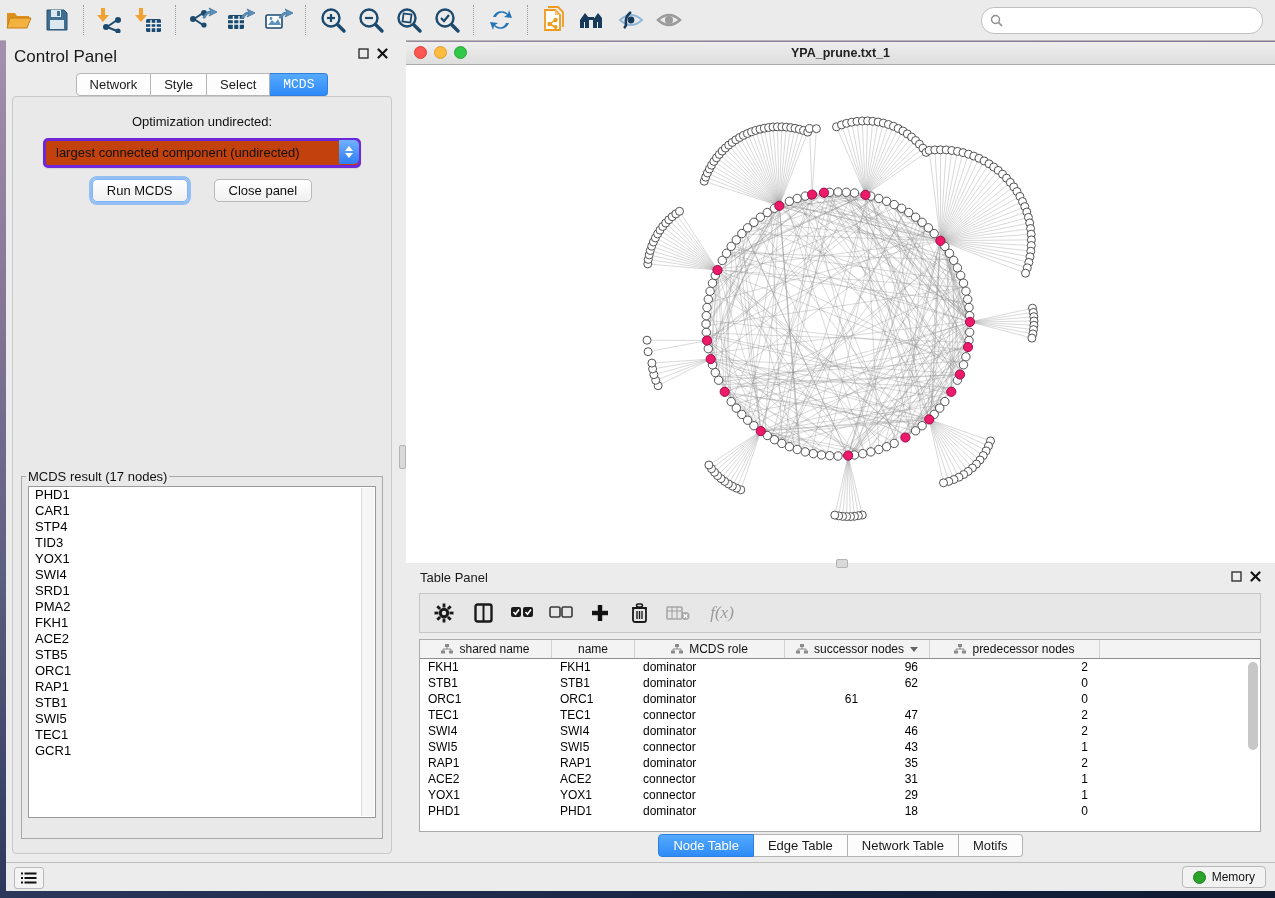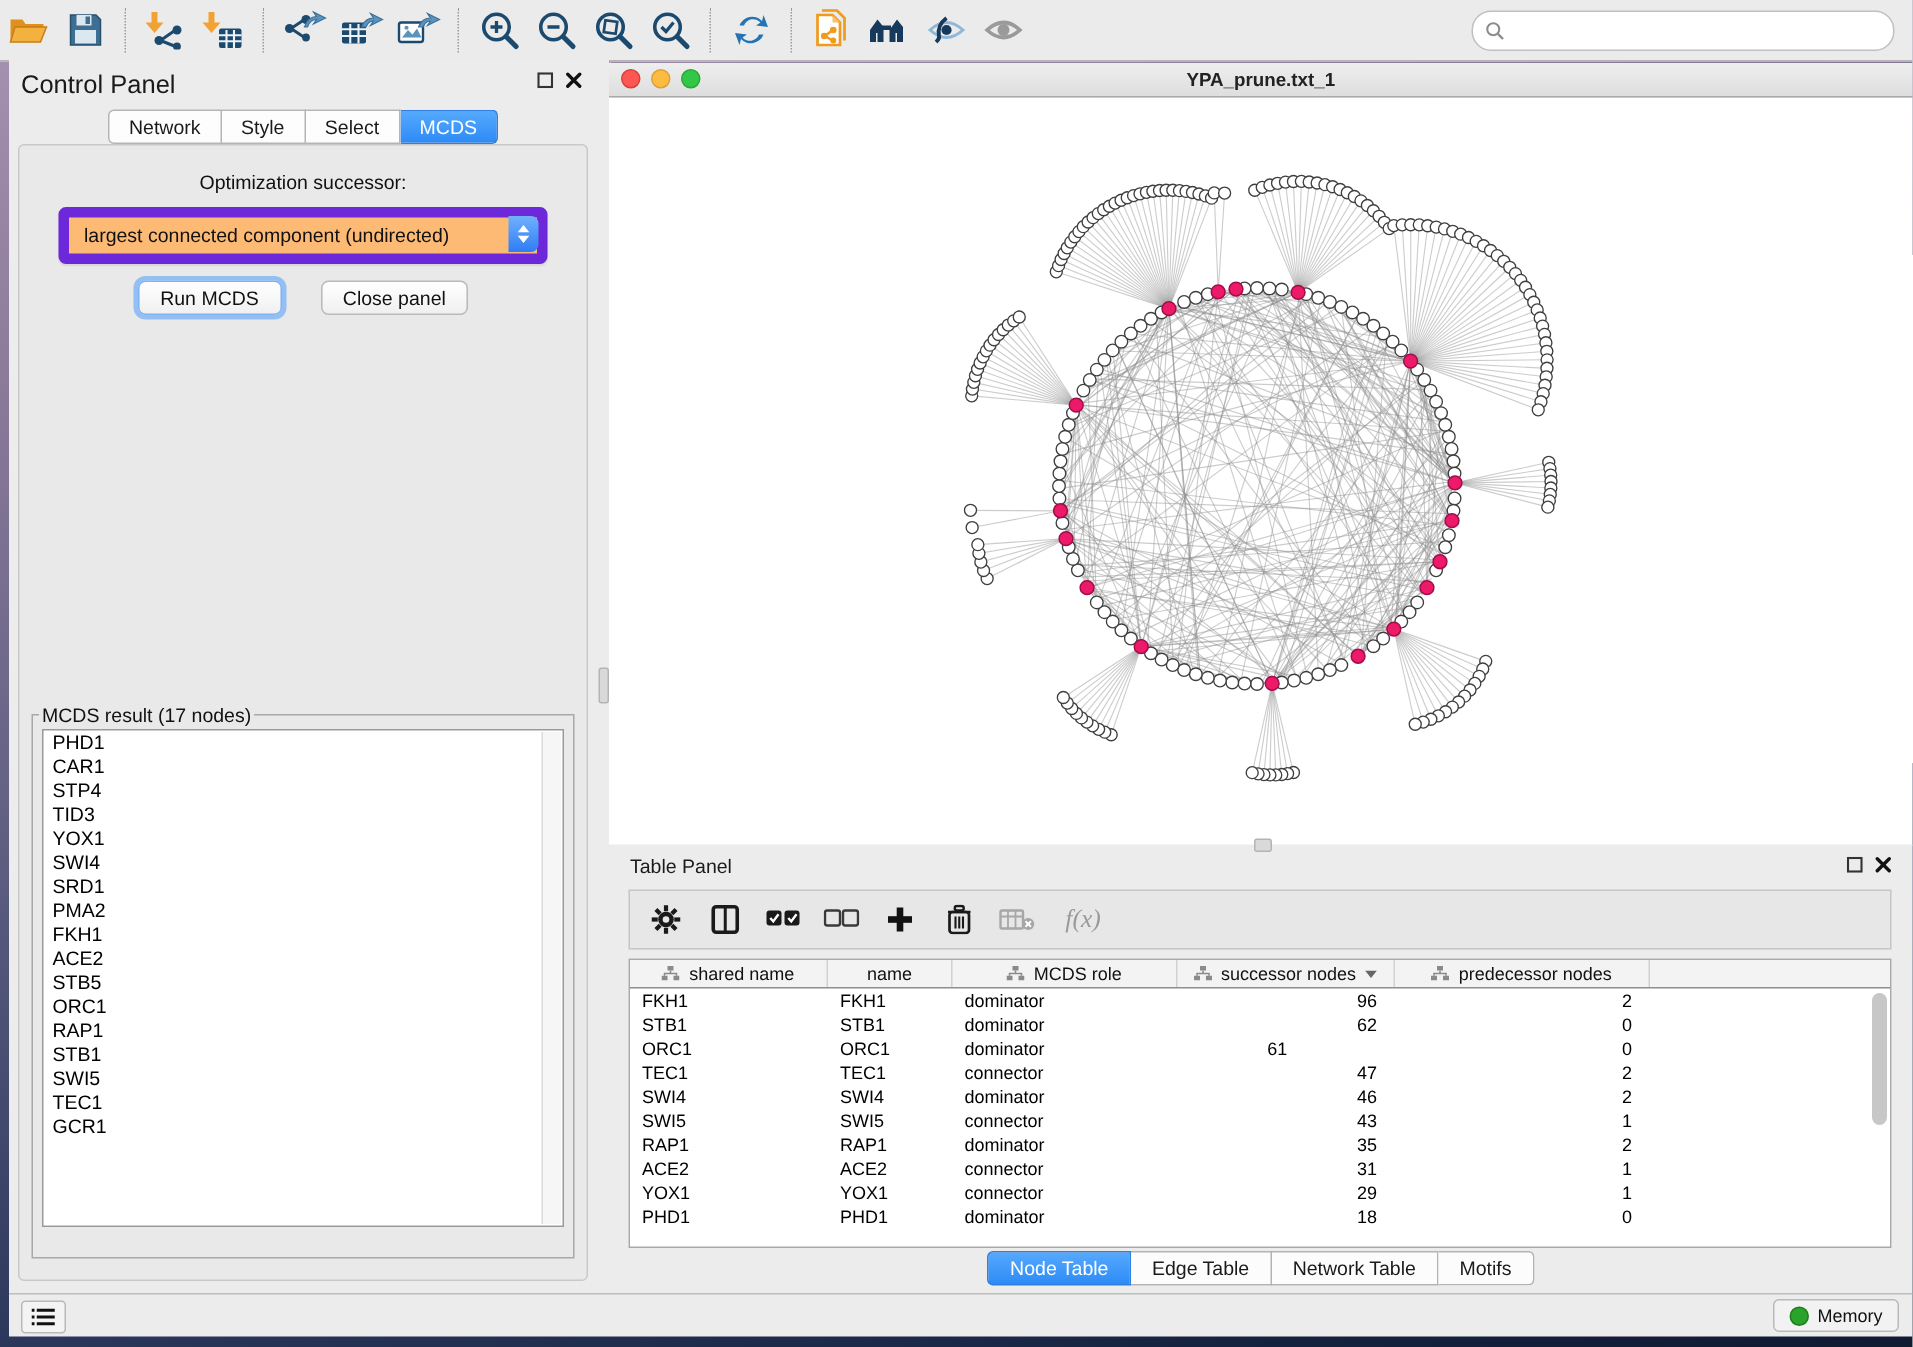--- a/index.html
+++ b/index.html
@@ -14,25 +14,25 @@
   .search-wrap svg{margin-left:8px;}
   .search-input{border:none;outline:none;background:transparent;flex:1;height:20px;font-size:13px;padding:0 8px 0 4px;}
   
   .control-panel{position:absolute;left:6px;top:40px;width:392px;height:822px;background:#ececec;}
   .cp-header{position:relative;height:28px;}
   .cp-title{position:absolute;left:8px;top:7px;font-size:17px;color:#1a1a1a;}
   .win-btns{position:absolute;right:10px;top:8px;display:flex;gap:8px;align-items:center;}
   .cp-tabs{position:absolute;left:0;right:0;top:33px;display:flex;justify-content:center;}
   .cp-tab{font-size:13px;padding:3px 13px;background:#fdfdfd;border:1px solid #b5b5b5;border-left:none;color:#1a1a1a;}
   .cp-tab:first-child{border-left:1px solid #b5b5b5;border-radius:4px 0 0 4px;}
-  .cp-tab:last-child{border-radius:0 4px 4px 0;}
+  .cp-tab:last-child{border-radius:0 4px 4px 0;font-family:Liberation Mono, monospace;}
   .cp-tab.sel{background:linear-gradient(#56aafd,#2e8bf7);border-color:#2e7fe0;color:#fff;}
   .cp-body{position:absolute;left:6px;right:6px;top:56px;bottom:8px;background:#e9e9e9;border:1px solid #c9c9c9;border-radius:4px;}
   .opt-label{margin-top:17px;text-align:center;font-size:13px;color:#111;}
-  .select-box{position:relative;width:312px;height:24px;margin:9px auto 0;background:#fdba74;border:7px solid #6d28d9;border-radius:5px;box-shadow:0 1px 1px rgba(0,0,0,.08);text-align:right;}
+  .select-box{position:relative;width:312px;height:24px;margin:9px auto 0;background:#c2410c;border:3px solid #6d28d9;border-radius:5px;box-shadow:0 1px 1px rgba(0,0,0,.08);text-align:right;}
   .select-text{position:absolute;left:10px;top:4px;font-size:13px;color:#111;white-space:nowrap;}
   .select-step{position:absolute;right:-1px;top:-1px;width:20px;height:24px;border-radius:0 5px 5px 0;background:linear-gradient(#70b1fc,#2f7cf6);display:flex;flex-direction:column;align-items:center;justify-content:center;gap:2px;}
   .btn-row{display:flex;justify-content:center;gap:26px;margin-top:11px;}
   .mac-btn{font-size:13px;padding:3px 14px;background:linear-gradient(#ffffff,#f0f0f0);border:1px solid #b9b9b9;border-radius:5px;color:#111;}
   .mac-btn.focus{box-shadow:0 0 0 3px rgba(77,156,251,.55);border-color:#7fb3f8;}
   .result-fieldset{position:absolute;left:8px;right:8px;top:372px;height:368px;border:1px solid #a8a8a8;margin:0;padding:0;}
   .result-fieldset legend{font-size:13px;color:#111;padding:0 2px;margin-left:4px;}
   .result-list{position:absolute;left:6px;right:6px;top:2px;bottom:6px;background:#fff;border:1px solid #9a9a9a;overflow:hidden;}
   .result-scroll{position:absolute;right:1px;top:1px;bottom:1px;width:12px;background:#f6f6f6;border-left:1px solid #dcdcdc;}
   .result-item{font-size:13px;line-height:16px;padding-left:6px;color:#000;}
@@ -250,21 +250,21 @@
           </svg>
       </span>
     </div>
     <div class="cp-tabs">
         <div class="cp-tab">Network</div>
         <div class="cp-tab">Style</div>
         <div class="cp-tab">Select</div>
         <div class="cp-tab sel">MCDS</div>
       </div>
     <div class="cp-body">
-      <div class="opt-label">Optimization successor:</div>
+      <div class="opt-label">Optimization undirected:</div>
       <div class="select-box">
         <span class="select-text">largest connected component (undirected)</span>
         <span class="select-step">
           <svg width="8" height="5" viewBox="0 0 8 5">
               <path d="M0 5L4 0l4 5z" fill="#fff"></path>
             </svg>
           <svg width="8" height="5" viewBox="0 0 8 5">
               <path d="M0 0l4 5 4-5z" fill="#fff"></path>
             </svg>
         </span>

